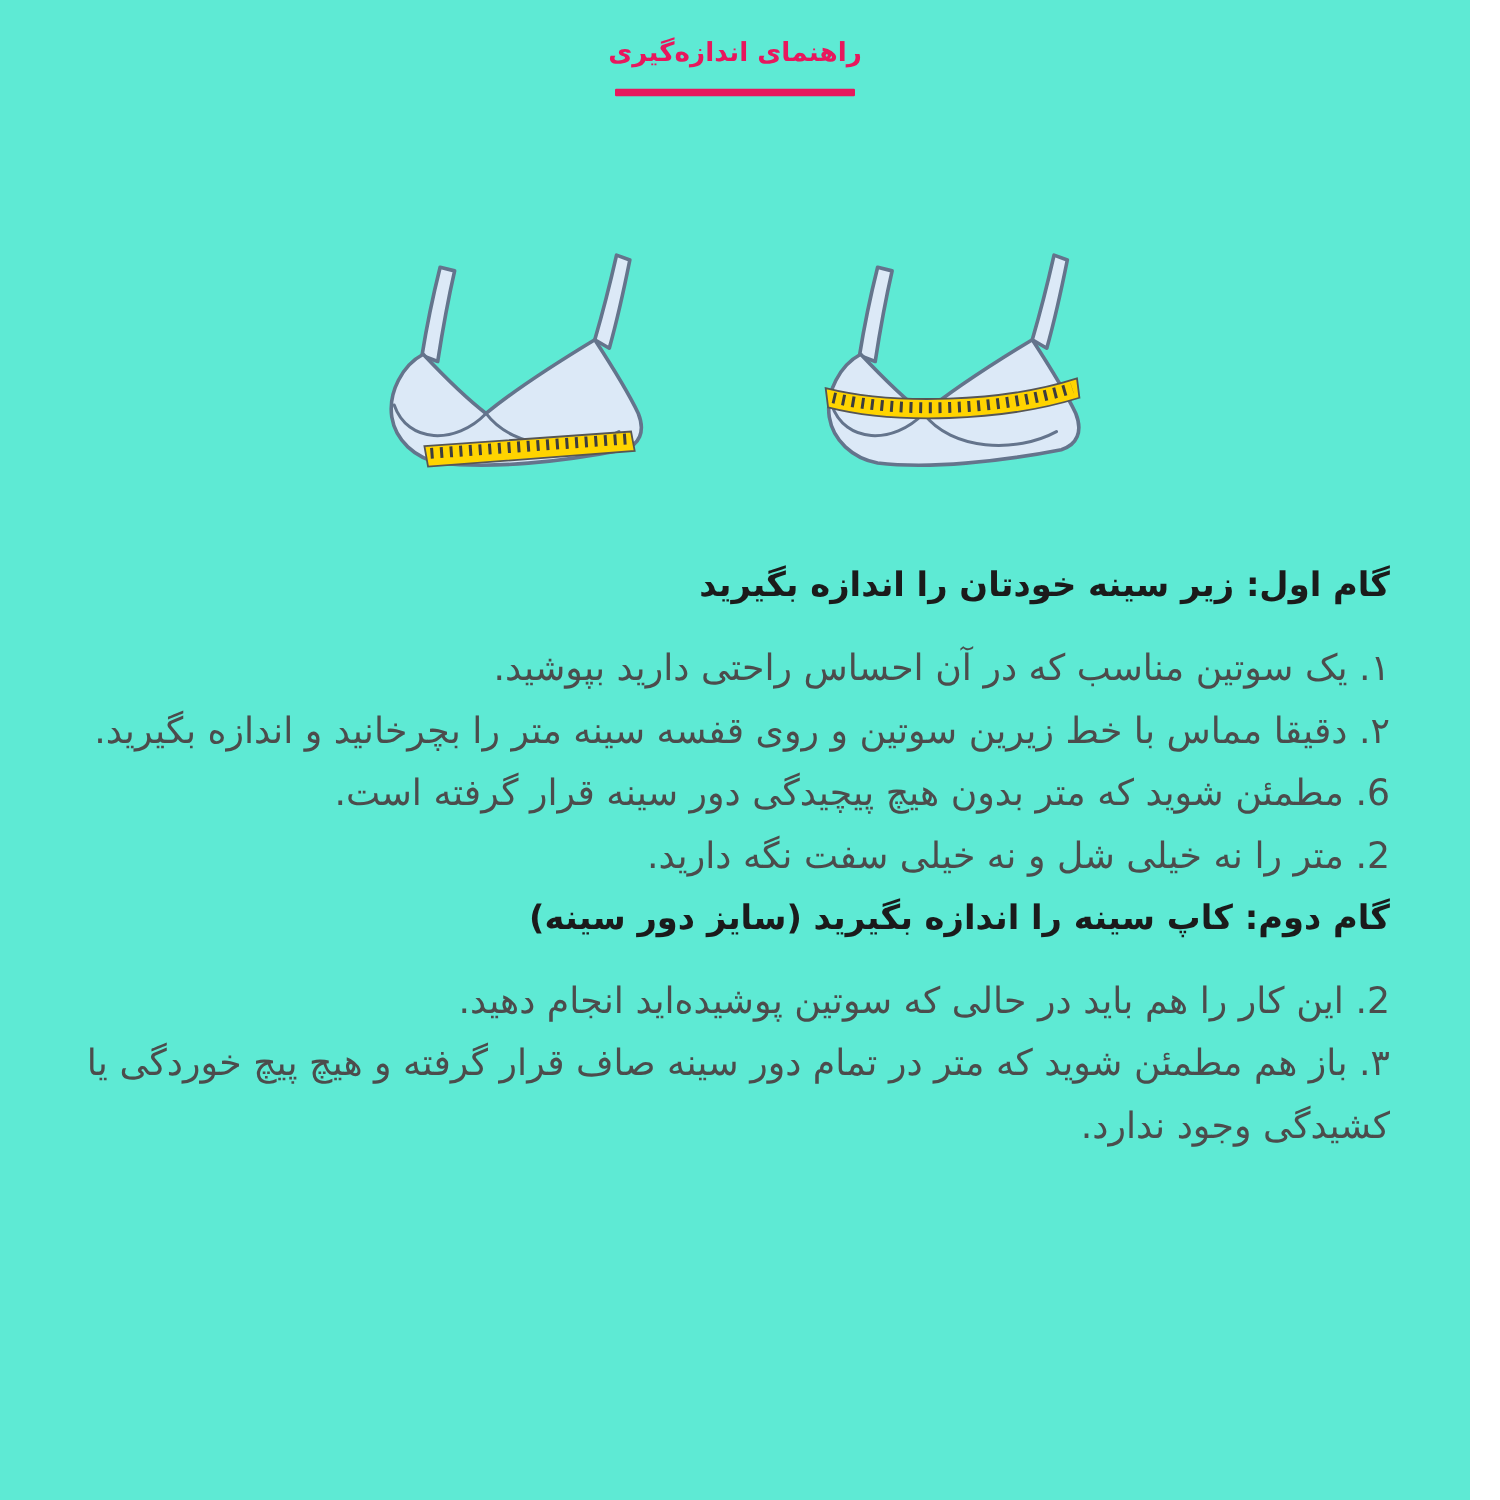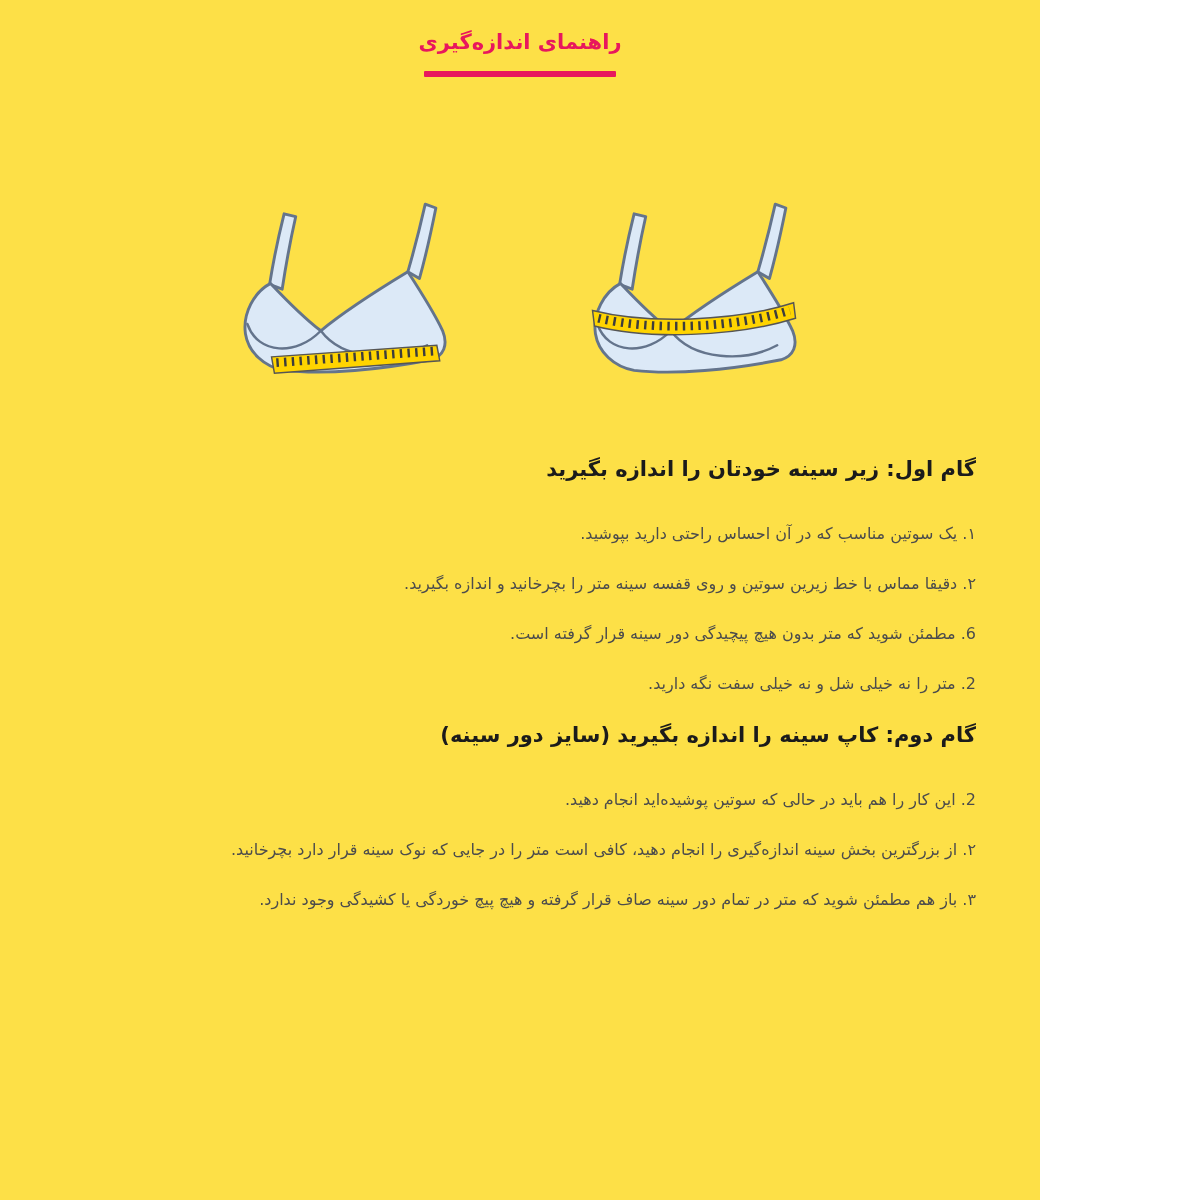--- a/index.html
+++ b/index.html
@@ -1,20 +1,20 @@
 <!DOCTYPE html>
 <html lang="fa"><head>
 <meta charset="utf-8">
 <style>
   * { margin:0; padding:0; box-sizing:border-box; }
   html,body { background:#ffffff; }
   .page {
     position:relative;
-    width:1040px; height:1200px;
-    background:#fde047;
+    width:1176px; height:1200px;
+    background:#5eead4;
     font-family:"DejaVu Sans", sans-serif;
     overflow:hidden;
   }
   .header { padding-top:30px; text-align:center; }
   .title {
     display:inline-block;
     color:#E8175D;
     font-size:21px;
     font-weight:bold;
     direction:rtl;
@@ -32,30 +32,30 @@
     align-items:flex-start;
     gap:118px;
   }
   svg.bra { width:232px; height:200px; display:block; }
   .content {
     margin:56px 64px 0 60px;
     direction:rtl;
     text-align:right;
   }
   .step-heading {
-    font-size:21px;
+    font-size:27px;
     font-weight:bold;
     color:#1b1b1b;
     line-height:36px;
     margin-bottom:22px;
   }
   .step-heading.second { }
   .items { margin-bottom:8px; }
   .item {
-    font-size:16px;
+    font-size:29px;
     color:#4c4c4c;
     line-height:50px;
   }
 </style>
 </head>
 <body>
 
 <div class="page">
 
   <div class="header">
@@ -112,20 +112,19 @@
         <div class="item">۲. دقیقا مماس با خط زیرین سوتین و روی قفسه سینه متر را بچرخانید و اندازه بگیرید.</div>
         <div class="item">6. مطمئن شوید که متر بدون هیچ پیچیدگی دور سینه قرار گرفته است.</div>
         <div class="item">2. متر را نه خیلی شل و نه خیلی سفت نگه دارید.</div>
       </div>
     </div>
 
     <div>
       <div class="step-heading second">گام دوم: کاپ سینه را اندازه بگیرید (سایز دور سینه)</div>
       <div class="items">
         <div class="item">2. این کار را هم باید در حالی که سوتین پوشیده‌اید انجام دهید.</div>
-        <div class="item">۲. از بزرگترین بخش سینه اندازه‌گیری را انجام دهید، کافی است متر را در جایی که نوک سینه قرار دارد بچرخانید.</div>
         <div class="item">۳. باز هم مطمئن شوید که متر در تمام دور سینه صاف قرار گرفته و هیچ پیچ خوردگی یا کشیدگی وجود ندارد.</div>
       </div>
     </div>
 
   </div>
 
 </div>
 
 </body></html>

